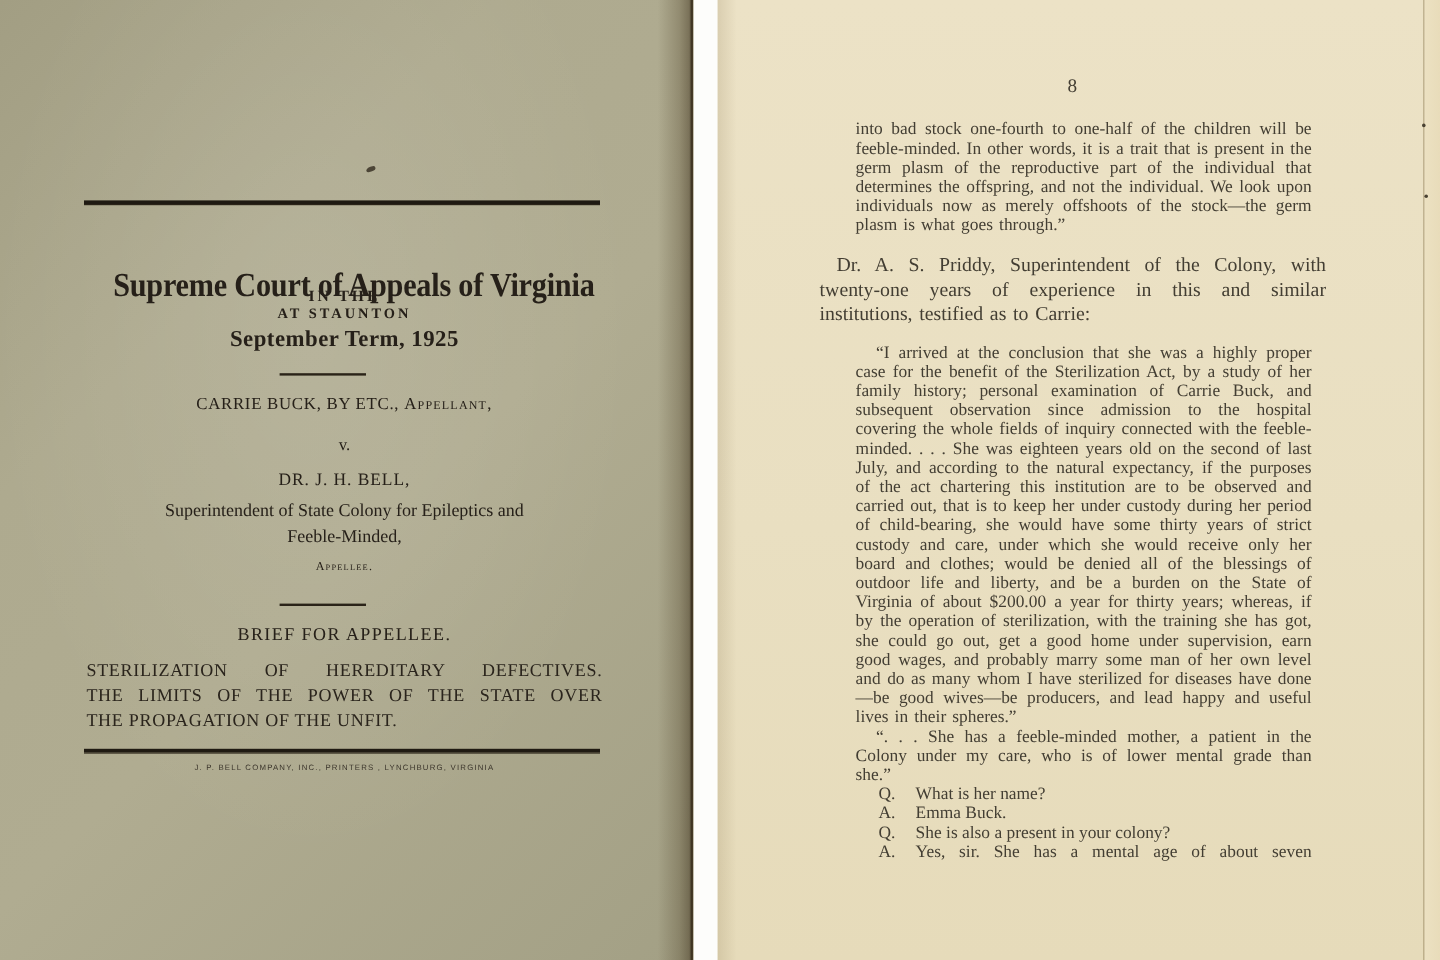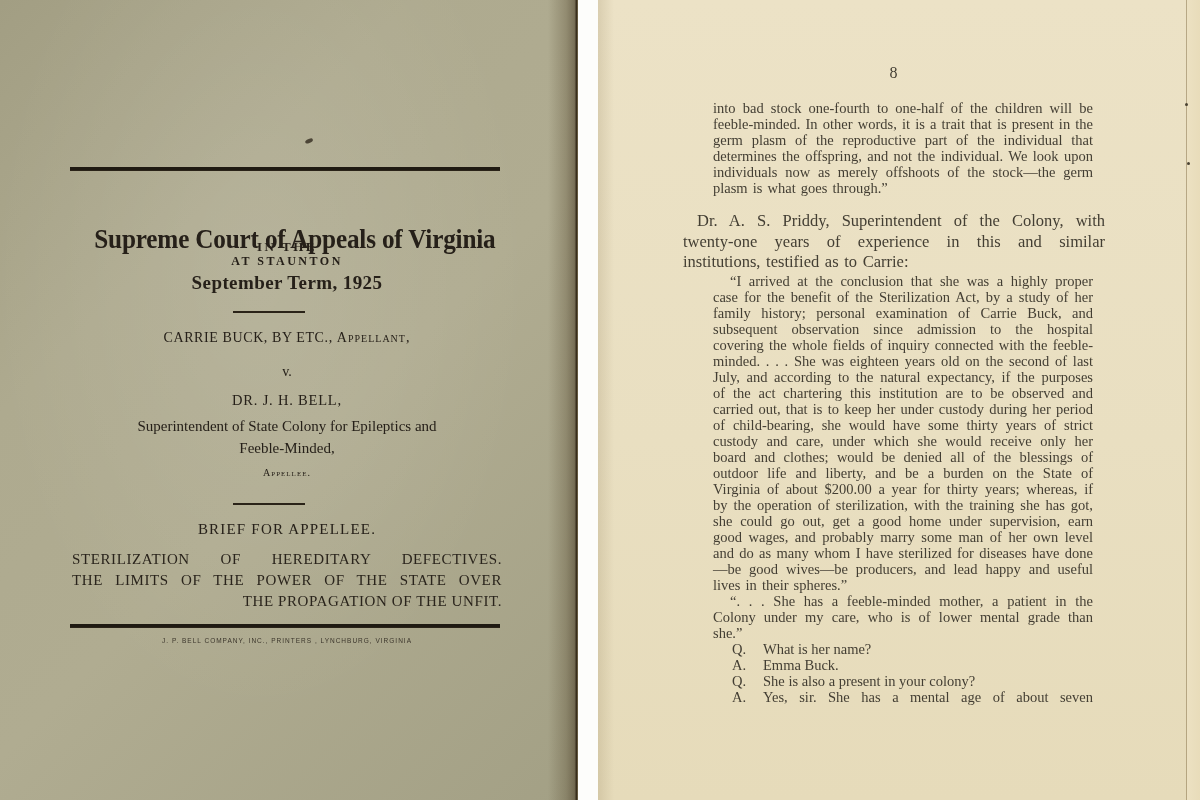--- a/index.html
+++ b/index.html
@@ -45,21 +45,21 @@
   .appellee-name { top:392px; font-size:14.5px; letter-spacing:.8px; }
   .appellee-desc1 { top:418px; font-size:15px; }
   .appellee-desc2 { top:440px; font-size:15px; }
   .appellee-label { top:467px; font-size:10px; }
   .sc { font-variant:small-caps; letter-spacing:1px; }
 
   .brief-title { top:521px; font-size:15px; letter-spacing:1.2px; }
   .subtitle { position:absolute; left:72px; top:549px; width:430px; font-size:15px;
     letter-spacing:.6px; line-height:21px; color:#2a241c; }
   .subtitle .just { text-align:justify; text-align-last:justify; }
-  .subtitle .cent { text-align:right; }
+  .subtitle .cent { text-align:left; }
 
   .printer { position:absolute; left:72px; top:637px; width:430px; text-align:center;
     font-size:6.5px; letter-spacing:1px; color:#3b352b; font-family:"Liberation Sans", sans-serif; }
 
   
   .page-right {
     position:absolute; left:598px; top:0; width:602px; height:800px;
     background:linear-gradient(180deg, #ece2c6 0%, #e9dfc1 55%, #e6dbba 100%);
     color:#433e33;
   }
@@ -74,21 +74,21 @@
   .speck { position:absolute; width:3px; height:3px; border-radius:50%; background:#4a4232; }
 
   .text-block { position:absolute; left:85px; top:64px; width:422px; }
   .pagenum { text-align:center; font-size:16px; margin-bottom:18px; letter-spacing:1px; }
 
   .quote { margin-left:30px; margin-right:12px; font-size:14.5px; line-height:16px;
     text-align:justify; word-spacing:1.5px; }
   .rec-line { margin-left:30px; font-size:14.5px; line-height:16px; }
   .main-par { margin-top:15px; font-size:16.5px; line-height:20.5px; text-align:justify;
     text-indent:14px; word-spacing:1.5px; }
-  .quote-big { text-indent:17px; }
+  .quote-big { margin-top:13px; text-indent:17px; }
   .quote-2 { text-indent:17px; }
 
   .qa { margin-left:49px; margin-right:12px; font-size:14.5px; line-height:16px; }
   .qa-row .spk { display:inline-block; width:31px; }
   .qa-row.stretch { text-align:justify; text-align-last:justify; }
 </style>
 </head>
 <body>
 
 <div class="page-left">

